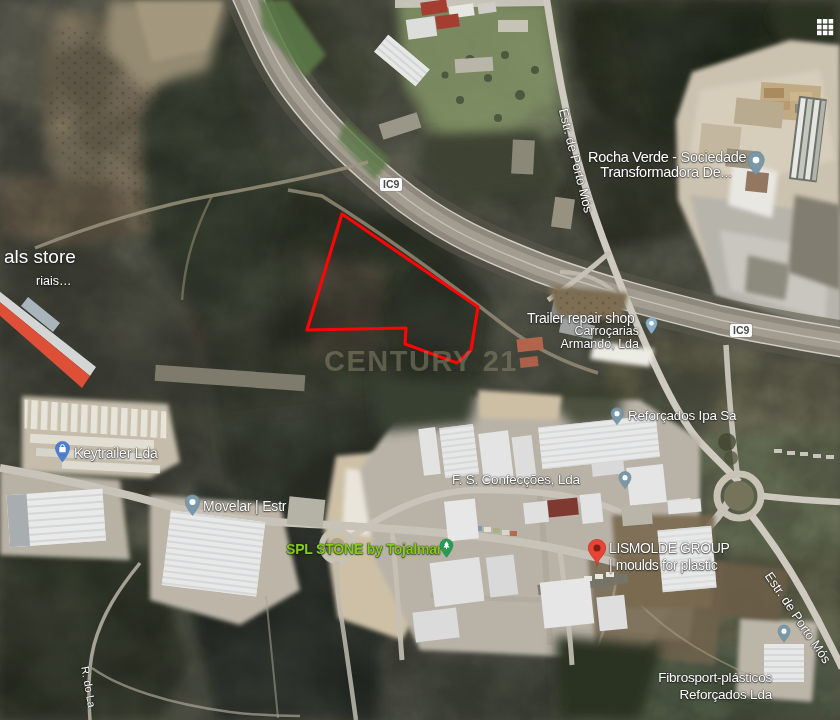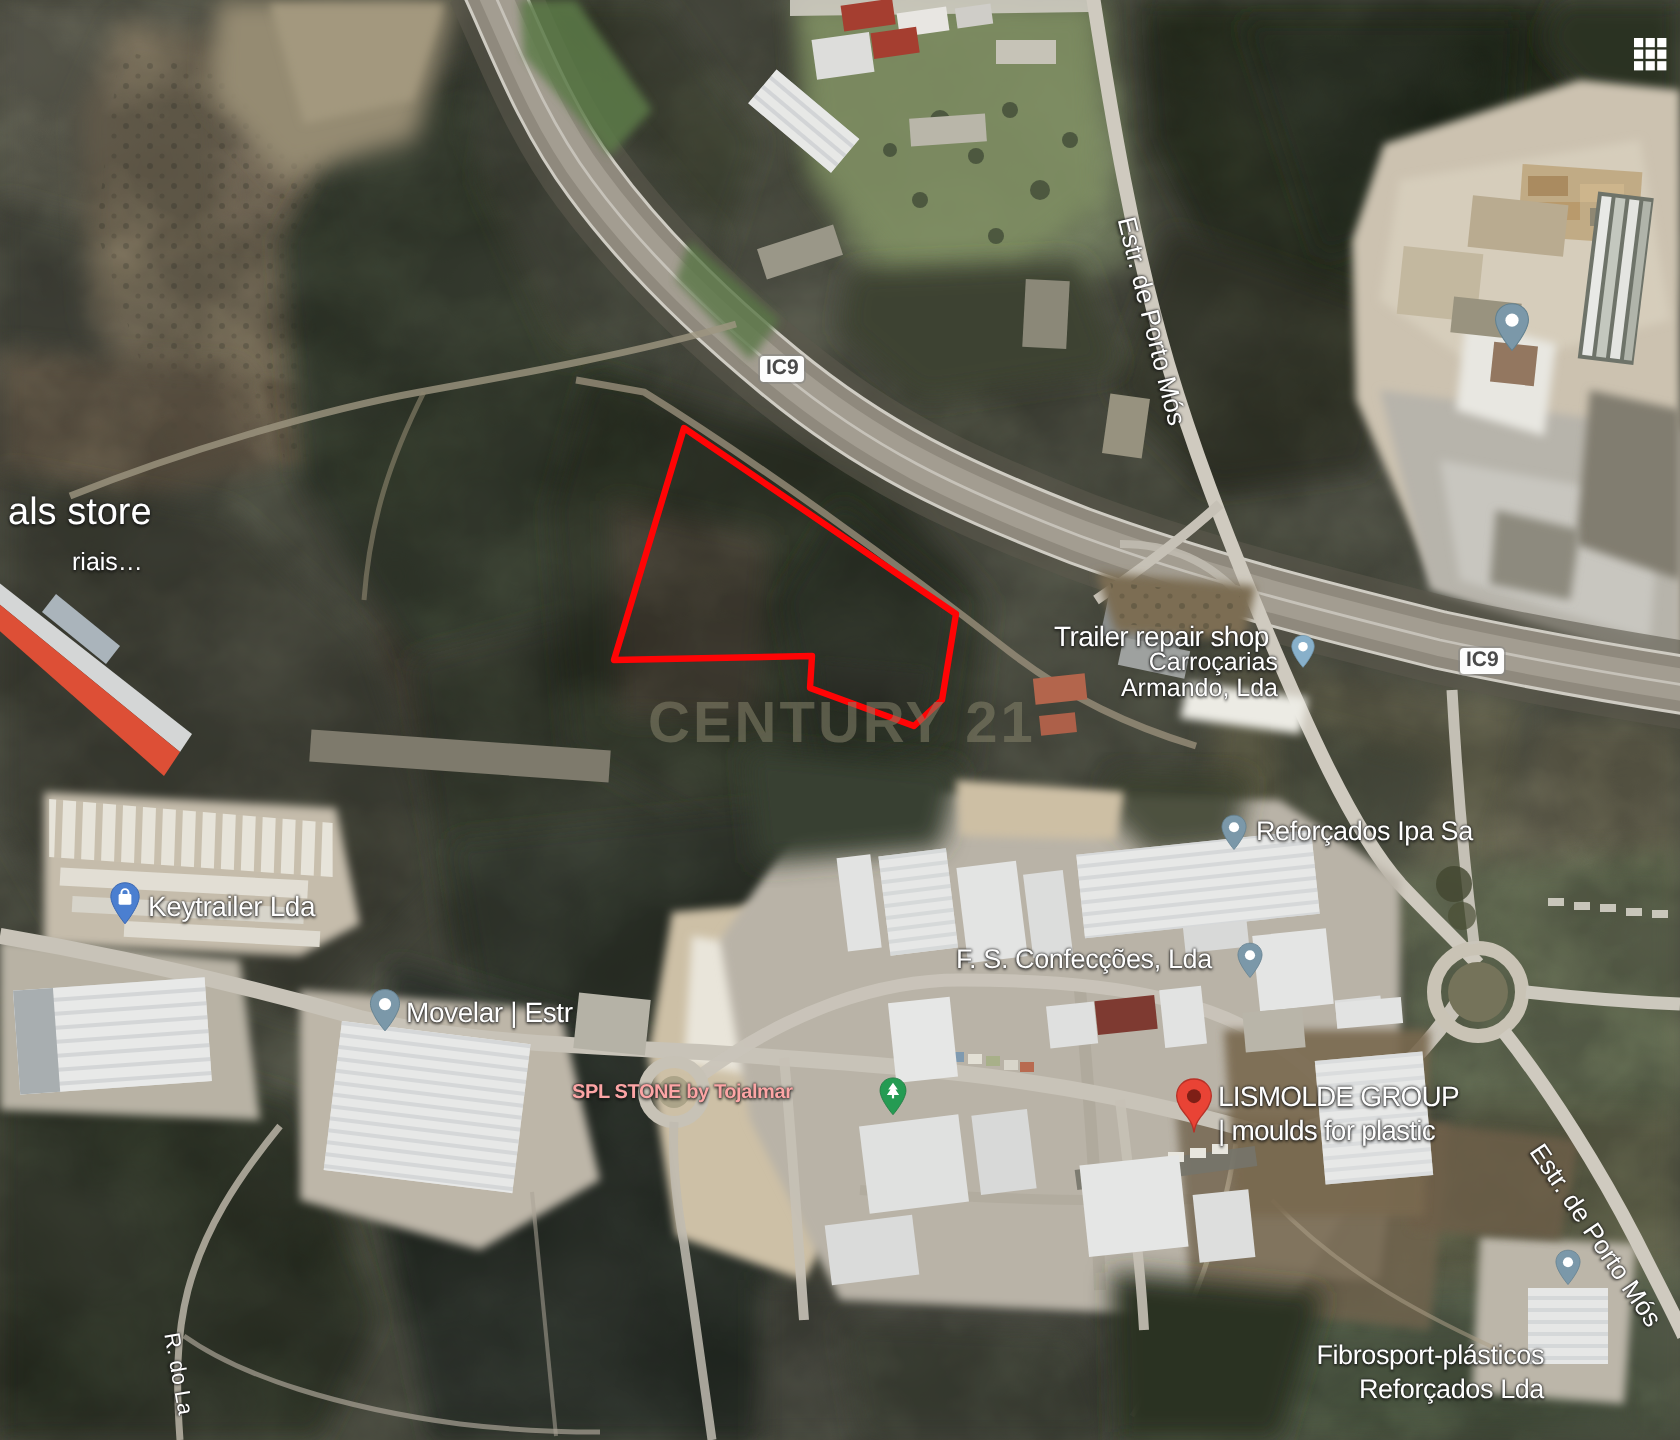--- a/index.html
+++ b/index.html
@@ -415,20 +415,21 @@
 <rect x="2" y="13.6" width="4.6" height="4.6"></rect>
         <rect x="7.8" y="13.6" width="4.6" height="4.6"></rect>
         <rect x="13.6" y="13.6" width="4.6" height="4.6"></rect>
 </g>
 </svg>
 
 <div style="position:absolute;left:380px;top:178px;background:#fdfdfd;border-radius:2px;padding:0 3px;font-size:10.5px;font-weight:bold;color:#4a4a4a;line-height:13px;box-shadow:0 0 0 1px rgba(130,130,130,.45);">IC9</div>
 
 <div style="position:absolute;left:730px;top:324px;background:#fdfdfd;border-radius:2px;padding:0 3px;font-size:10.5px;font-weight:bold;color:#4a4a4a;line-height:13px;box-shadow:0 0 0 1px rgba(130,130,130,.45);">IC9</div>
 
+<div class="lbl" style="left:588px;top:150px;font-size:14.5px;line-height:15px;letter-spacing:-0.3px;text-align:center;width:156px;">Rocha Verde - Sociedade<br>Transformadora De...</div>
 
 <svg width="20" height="26" style="left:746px;top:151px;" viewBox="0 0 22 30">
       <path d="M11 1 C5.4 1 1.5 5 1.5 10.3 C1.5 17 11 28 11 28 C11 28 20.5 17 20.5 10.3 C20.5 5 16.6 1 11 1Z" fill="#7b98a9" stroke="#62808f" stroke-width=".6"></path>
       <circle cx="11" cy="10.5" r="3.8" fill="#fff"></circle>
     </svg>
 
 <div class="lbl" style="left:516px;top:153px;font-size:13px;transform:rotate(76deg);width:120px;text-align:center;">Estr. de Porto Mós</div>
 
 <div class="lbl" style="left:527px;top:310px;font-size:14px;letter-spacing:-0.3px;">Trailer repair shop</div>
 
@@ -439,21 +440,21 @@
 
 <div class="lbl" style="left:539px;top:325px;font-size:12.5px;line-height:12.5px;width:100px;text-align:right;">Carroçarias<br>Armando, Lda</div>
 
 <div class="lbl" style="left:628px;top:408px;font-size:13.5px;letter-spacing:-0.2px;">Reforçados Ipa Sa</div>
 
 <svg width="14" height="21" style="left:610px;top:406px;" viewBox="0 0 22 30">
       <path d="M11 1 C5.4 1 1.5 5 1.5 10.3 C1.5 17 11 28 11 28 C11 28 20.5 17 20.5 10.3 C20.5 5 16.6 1 11 1Z" fill="#7b98a9" stroke="#62808f" stroke-width=".6"></path>
       <circle cx="11" cy="10.5" r="4" fill="#fff"></circle>
     </svg>
 
-<div class="lbl" style="left:478px;top:472px;font-size:13.5px;letter-spacing:-0.2px;">F. S. Confecções, Lda</div>
+<div class="lbl" style="left:452px;top:472px;font-size:13.5px;letter-spacing:-0.2px;">F. S. Confecções, Lda</div>
 
 <svg width="14" height="21" style="left:618px;top:470px;" viewBox="0 0 22 30">
       <path d="M11 1 C5.4 1 1.5 5 1.5 10.3 C1.5 17 11 28 11 28 C11 28 20.5 17 20.5 10.3 C20.5 5 16.6 1 11 1Z" fill="#7b98a9" stroke="#62808f" stroke-width=".6"></path>
       <circle cx="11" cy="10.5" r="4" fill="#fff"></circle>
     </svg>
 
 <div class="lbl" style="left:609px;top:540px;font-size:14px;line-height:17px;letter-spacing:-0.4px;">LISMOLDE GROUP<br>| moulds for plastic</div>
 
 <svg width="20" height="37" style="left:587px;top:536px;" viewBox="0 0 24 38">
       <path d="M12 1 C6 1 1.6 5.4 1.6 11.2 C1.6 16 5 20 8.2 24 C10.4 26.8 11.6 30 12 33 C12.4 30 13.6 26.8 15.8 24 C19 20 22.4 16 22.4 11.2 C22.4 5.4 18 1 12 1Z" fill="#e94335" stroke="#b73127" stroke-width=".8"></path>
@@ -479,21 +480,21 @@
       </g>
     </svg>
 
 <div class="lbl" style="left:203px;top:498px;font-size:14px;letter-spacing:-0.2px;">Movelar | Estr</div>
 
 <svg width="17" height="23" style="left:184px;top:494px;" viewBox="0 0 22 30">
       <path d="M11 1 C5.4 1 1.5 5 1.5 10.3 C1.5 17 11 28 11 28 C11 28 20.5 17 20.5 10.3 C20.5 5 16.6 1 11 1Z" fill="#7b98a9" stroke="#62808f" stroke-width=".6"></path>
       <circle cx="11" cy="10.5" r="4" fill="#fff"></circle>
     </svg>
 
-<div class="lbl" style="left:286px;top:541px;font-size:10px;font-weight:bold;color:#fca5a5;letter-spacing:-0.2px;">SPL STONE by Tojalmar</div>
+<div class="lbl" style="left:286px;top:541px;font-size:14px;font-weight:bold;color:#84cc16;letter-spacing:-0.2px;">SPL STONE by Tojalmar</div>
 
 <svg width="15" height="21" style="left:439px;top:538px;" viewBox="0 0 22 30">
       <path d="M11 1 C5.4 1 1.5 5 1.5 10.3 C1.5 17 11 28 11 28 C11 28 20.5 17 20.5 10.3 C20.5 5 16.6 1 11 1Z" fill="#259b53" stroke="#1c7a40" stroke-width=".6"></path>
       <g fill="#fff">
         <path d="M11 4.5 L14.5 9.5 L12.8 9.5 L15.5 13.5 L6.5 13.5 L9.2 9.5 L7.5 9.5 Z"></path>
         <rect x="10.2" y="13.5" width="1.6" height="2.5"></rect>
       </g>
     </svg>
 
 <div class="lbl" style="left:4px;top:246px;font-size:19px;">als store</div>

